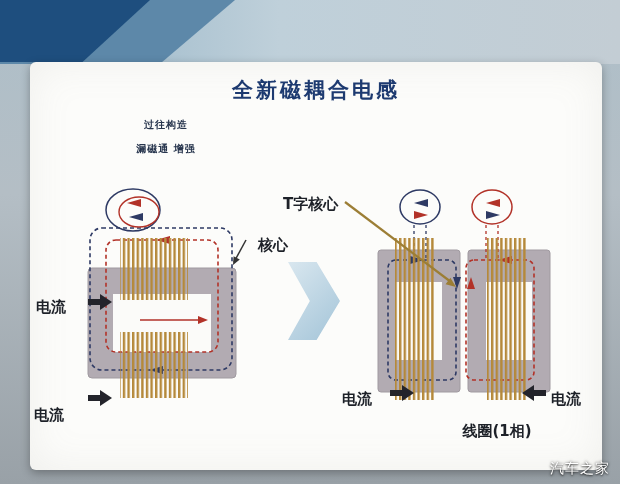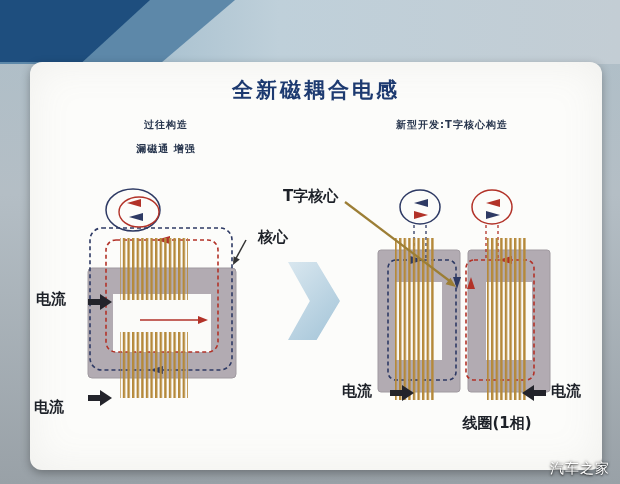--- a/index.html
+++ b/index.html
@@ -9,28 +9,28 @@
     font-family:"DejaVu Sans","Liberation Sans",sans-serif;
   }
   .top-band { position:absolute; left:0; top:0; width:620px; height:64px;
     background: linear-gradient(90deg,#8fb0c4 0%, #bfd0da 45%, #c3cdd4 100%); }
   .corner-mid { position:absolute; left:0; top:0; width:235px; height:64px;
     background:#5d88a9; clip-path:polygon(0 0,100% 0,68% 100%,0 100%); }
   .corner-dark { position:absolute; left:0; top:0; width:150px; height:62px;
     background:#1e4e7e; clip-path:polygon(0 0,100% 0,55% 100%,0 100%); }
   .card {
     position:absolute; left:30px; top:62px; width:572px; height:408px;
-    background:#fcfcfa; border-radius:12px;
+    background:#fcfcfa; border-radius:6px;
     box-shadow:0 3px 10px rgba(0,0,0,0.3), inset 0 0 40px rgba(150,150,140,0.12);
   }
   .title { position:absolute; left:0; top:14px; width:100%; text-align:center;
     font-size:21px; font-weight:bold; color:#1d3a70; letter-spacing:3px; }
   .header-line { position:absolute; text-align:center; font-weight:bold;
     font-size:10px; color:#27354d; letter-spacing:1px; white-space:nowrap; }
-  .label { position:absolute; font-weight:bold; font-size:15px; color:#1d2128; white-space:nowrap; }
+  .label { position:absolute; font-weight:bold; font-size:15px; color:#1d2128; white-space:nowrap;margin-top:8px; }
   .label.center { text-align:center; }
   .diagram { position:absolute; }
   .block-arrow { position:absolute; width:24px; height:16px; background:#23242b;
     clip-path:polygon(0% 31%, 50% 31%, 50% 0%, 100% 50%, 50% 100%, 50% 69%, 0% 69%); }
   .block-arrow.left { transform:scaleX(-1); }
   .chevron { position:absolute; left:258px; top:200px; width:52px; height:78px;
     background:linear-gradient(135deg,#d9e7ef,#a3c4d8);
     clip-path:polygon(0 0,55% 0,100% 50%,55% 100%,0 100%,42% 50%); }
   .watermark { position:absolute; right:10px; bottom:6px; font-size:14px; color:#ffffff;
     text-shadow:0 0 3px rgba(0,0,0,0.65), 0 1px 2px rgba(0,0,0,0.6); letter-spacing:1px;text-align:center; }
@@ -43,21 +43,20 @@
   <div class="corner-mid"></div>
   <div class="corner-dark"></div>
 
   <div class="card">
 
     <div class="title">全新磁耦合电感</div>
 
     <div class="header-line" style="left:56px;top:56px;width:160px">过往构造</div>
     <div class="header-line" style="left:56px;top:80px;width:160px">漏磁通 增强</div>
 
-    <div class="header-line" style="left:287px;top:56px;width:270px">新型开发:T字核心构造</div>
 
     <svg class="diagram" style="left:10px;top:118px" width="240" height="250" viewBox="0 0 240 250">
       <defs>
         <pattern id="coilL" width="4.6" height="8" patternUnits="userSpaceOnUse">
           <rect width="2.4" height="8" fill="#b5893a"></rect>
         </pattern>
       </defs>
       <g>
         <rect x="48" y="88" width="148" height="110" rx="4" fill="#b2abb2" stroke="#a09aa0" stroke-width="1"></rect>
         <rect x="73" y="114" width="98" height="58" fill="#fbfbf9"></rect>

